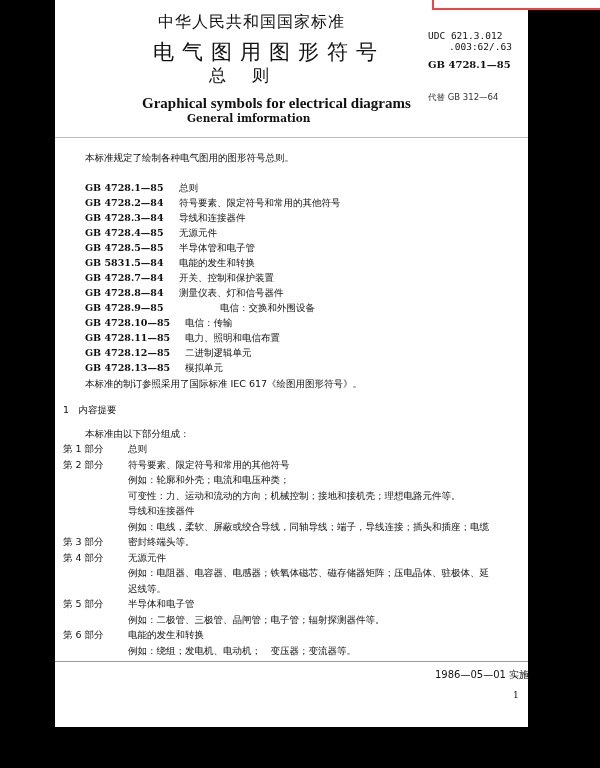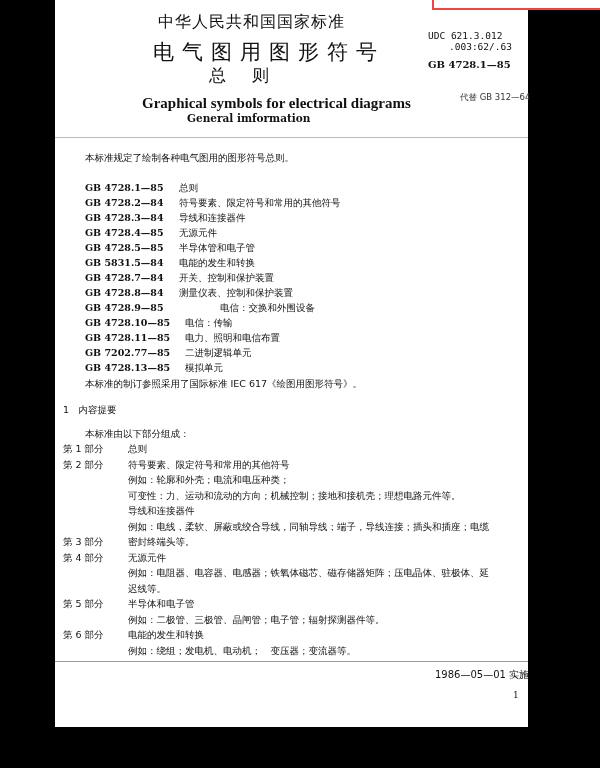--- a/index.html
+++ b/index.html
@@ -11,21 +11,21 @@
   .abs { position:absolute; white-space:nowrap; }
   .hdr-top { left:103px; top:12px; font-size:16px; letter-spacing:1px;font-family:Liberation Serif, serif; }
   .title1 { left:98px; top:38px; font-size:21px; letter-spacing:8px; }
   .title2 { left:154px; top:64px; font-size:17px; word-spacing:18px; }
   .title2 span { margin-right:26px; }
   .en1 { left:87px; top:95px; font-family:Liberation Serif, serif; font-weight:bold; font-size:15px; }
   .en2 { left:132px; top:112px; font-family:"DejaVu Serif", serif; font-weight:bold; font-size:10.5px; }
   .udc1 { left:373px; top:30px; font-size:9.5px; font-family:"DejaVu Sans Mono", monospace; }
   .udc2 { left:394px; top:41px; font-size:9.5px; font-family:"DejaVu Sans Mono", monospace; }
   .gb { left:373px; top:59px; font-size:10px; font-family:"DejaVu Serif", serif; font-weight:bold; }
-  .replace { left:373px; top:92px; font-size:8.5px; color:#333;margin-left:32px; }
+  .replace { left:373px; top:92px; font-size:8.5px; color:#333; }
   .sep { position:absolute; left:0; top:137px; width:473px; height:1px; background:#bbb; }
   .sep2 { position:absolute; left:0; top:661px; width:473px; height:1px; background:#999; }
   .mono { font-family:"DejaVu Serif", serif; font-weight:bold; font-size:9.5px; }
   .row { position:absolute; white-space:nowrap; font-size:9.5px; }
   .foot { font-size:10px; }
 </style>
 </head>
 <body>
 
 <div class="page">
@@ -57,28 +57,28 @@
       <div class="row" style="left: 124px; top: 212px;">导线和连接器件</div>
       <div class="row mono" style="left: 30px; top: 227px;">GB 4728.4—85</div>
       <div class="row" style="left: 124px; top: 227px;">无源元件</div>
       <div class="row mono" style="left: 30px; top: 242px;">GB 4728.5—85</div>
       <div class="row" style="left: 124px; top: 242px;">半导体管和电子管</div>
       <div class="row mono" style="left: 30px; top: 257px;">GB 5831.5—84</div>
       <div class="row" style="left: 124px; top: 257px;">电能的发生和转换</div>
       <div class="row mono" style="left: 30px; top: 272px;">GB 4728.7—84</div>
       <div class="row" style="left: 124px; top: 272px; text-align: right;">开关、控制和保护装置</div>
       <div class="row mono" style="left: 30px; top: 287px;">GB 4728.8—84</div>
-      <div class="row" style="left: 124px; top: 287px;">测量仪表、控制和保护装置</div>
+      <div class="row" style="left: 124px; top: 287px;">测量仪表、灯和信号器件</div>
       <div class="row mono" style="left: 30px; top: 302px;">GB 4728.9—85</div>
       <div class="row" style="left: 124px; top: 302px; padding-left: 41px;">电信：交换和外围设备</div>
       <div class="row mono" style="left: 30px; top: 317px;">GB 4728.10—85</div>
       <div class="row" style="left: 130px; top: 317px;">电信：传输</div>
       <div class="row mono" style="left: 30px; top: 332px;">GB 4728.11—85</div>
       <div class="row" style="left: 130px; top: 332px;">电力、照明和电信布置</div>
-      <div class="row mono" style="left: 30px; top: 347px;">GB 7202.77—85</div>
+      <div class="row mono" style="left: 30px; top: 347px;">GB 4728.12—85</div>
       <div class="row" style="left: 130px; top: 347px;">二进制逻辑单元</div>
       <div class="row mono" style="left: 30px; top: 362px;">GB 4728.13—85</div>
       <div class="row" style="left: 130px; top: 362px;">模拟单元</div>
     </div>
 
   <div class="row" style="left:30px;top:378px;">本标准的制订参照采用了国际标准 IEC 617《绘图用图形符号》。</div>
 
   <div class="row" style="left:8px;top:404px;">1　内容提要</div>
   <div class="row" style="left:30px;top:428px;">本标准由以下部分组成：</div>
 

